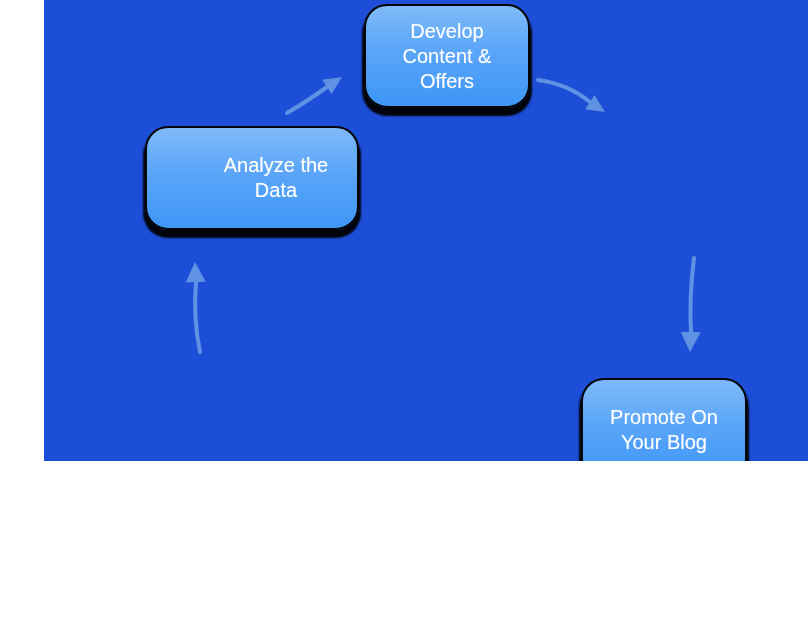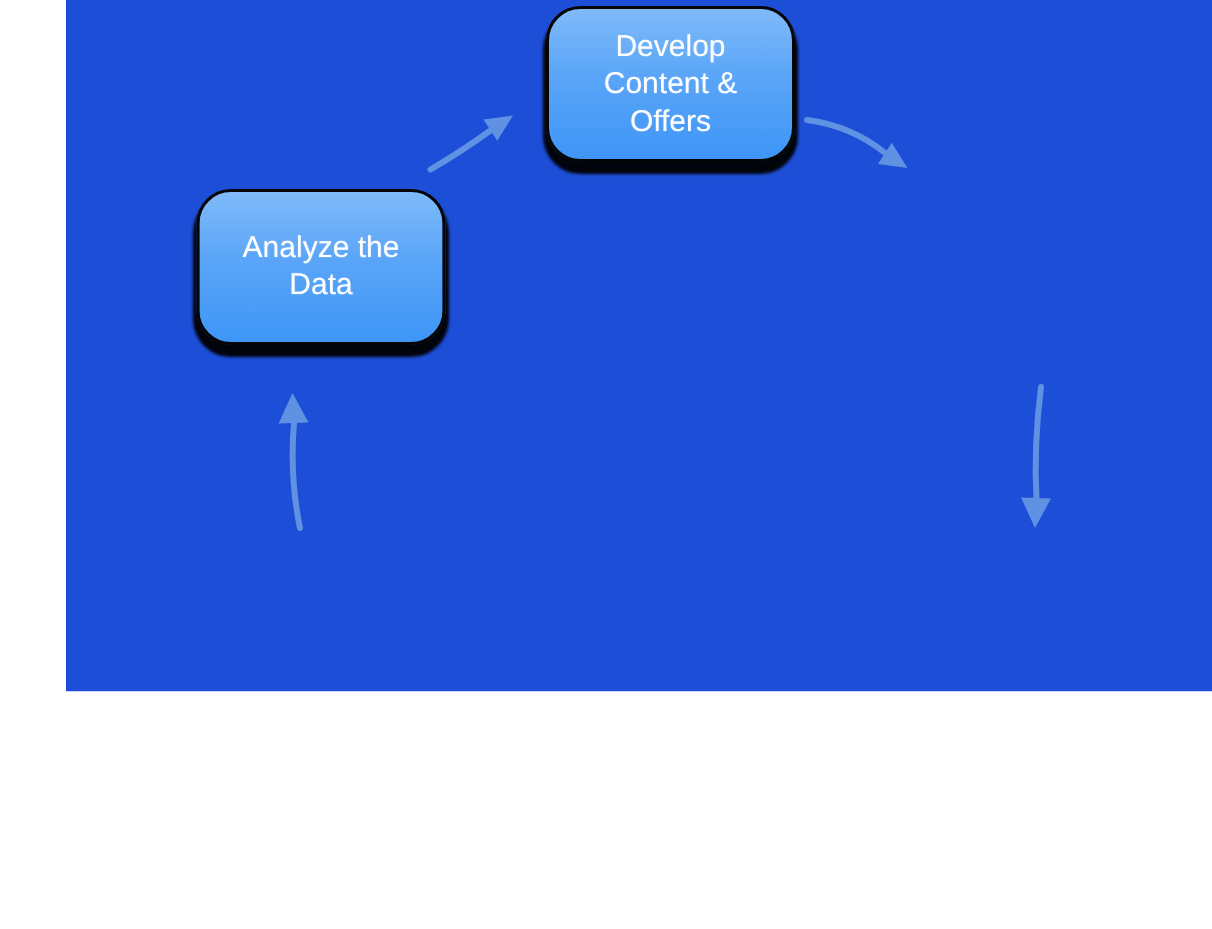--- a/index.html
+++ b/index.html
@@ -42,21 +42,21 @@
     font-size: 20px;
     line-height: 25px;
     white-space: pre-line;
     text-shadow: 0 0 1px rgba(255,255,255,0.4);
   }
   .n-develop  { left: 320px; top: 4px;   }
   .n-optimize { left: 538px; top: 127px; }
   .n-blog     { left: 537px; top: 378px; }
   .n-social   { left: 322px; top: 503px; }
   .n-nurture  { left: 103px; top: 379px; }
-  .n-analyze  { left: 87px; top: 126px; }
+  .n-analyze  { left: 101px; top: 126px; padding-left: 48px; }
   .arrow-stroke {
     fill: none;
     stroke: #5f92e3;
     stroke-width: 4;
     stroke-linecap: round;
   }
   .arrow-head {
     fill: #5f92e3;
     stroke: none;
   }
@@ -99,20 +99,24 @@
     </g>
   </svg>
 
   <div class="node n-develop">
     <span class="node-label">Develop
 Content &amp;
 Offers</span>
   </div>
 
 
+  <div class="node n-blog">
+    <span class="node-label">Promote On
+Your Blog</span>
+  </div>
 
 
 
   <div class="node n-analyze">
     <span class="node-label">Analyze the
 Data</span>
   </div>
 
 </div>
 

